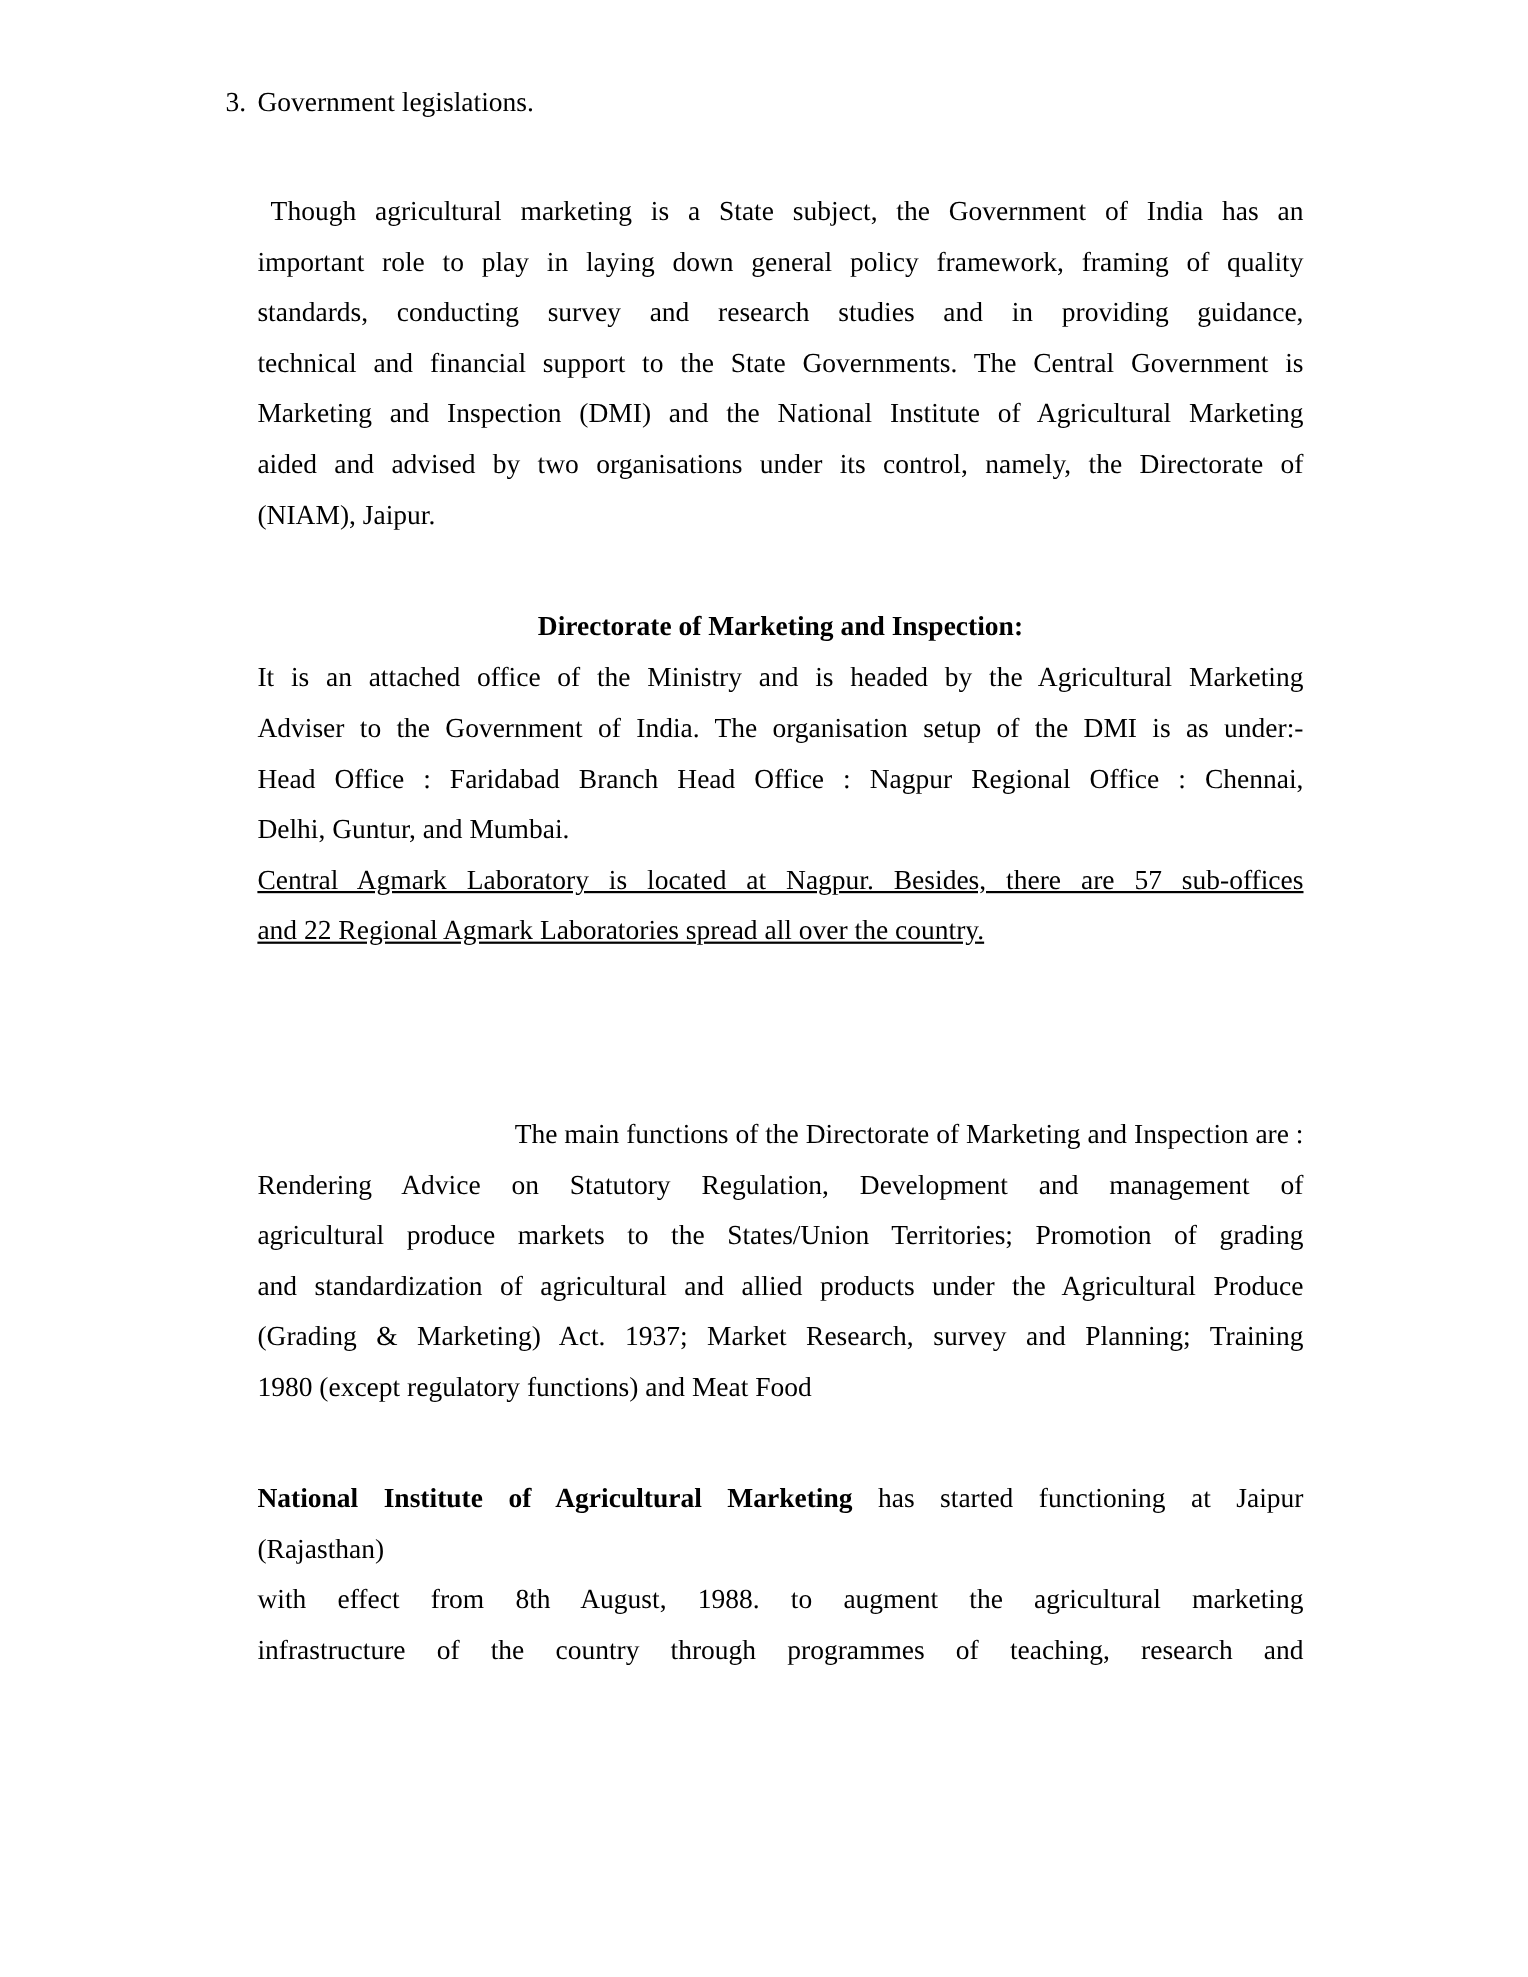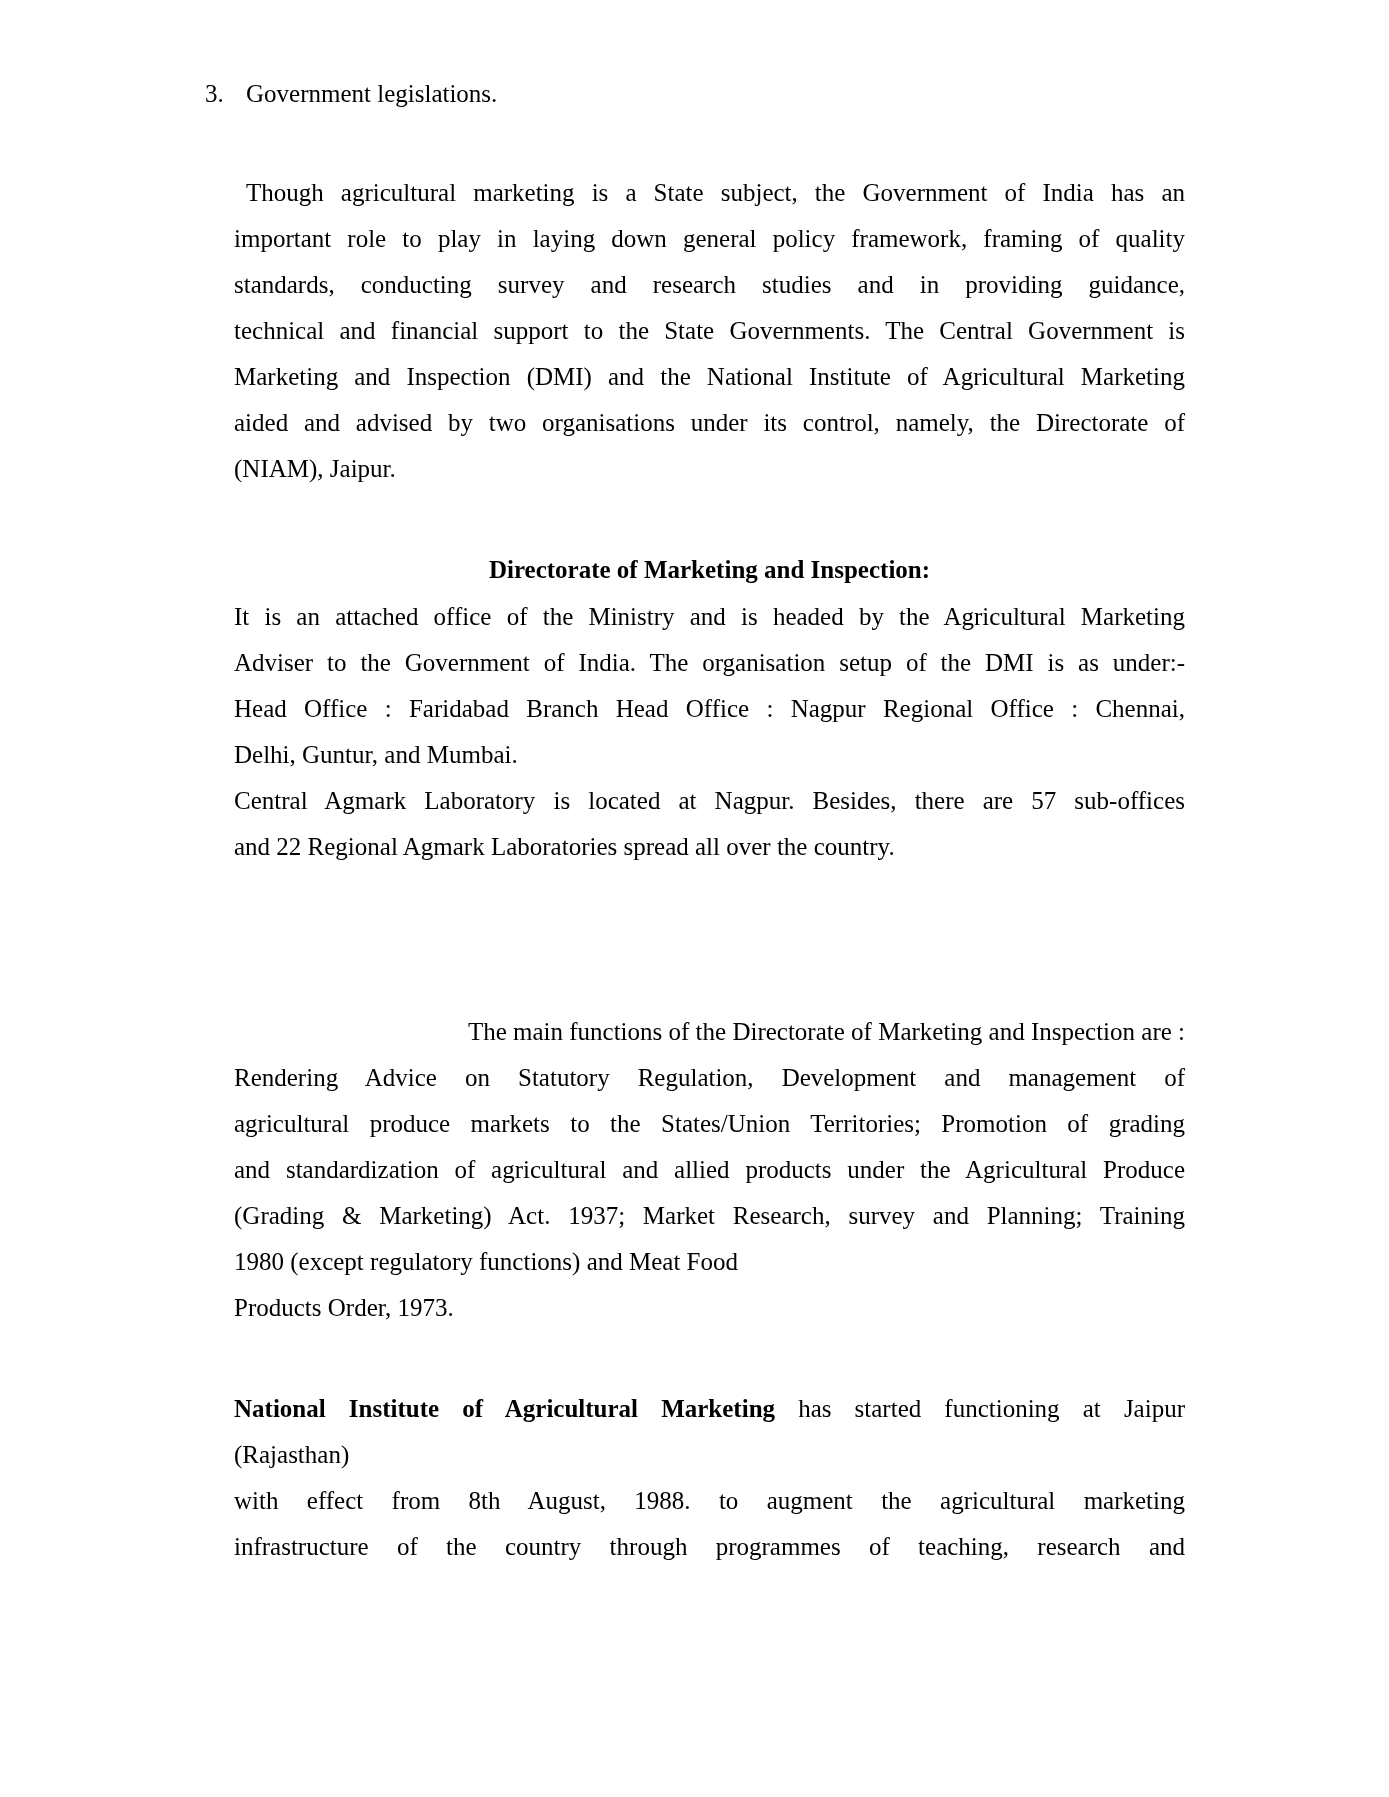--- a/index.html
+++ b/index.html
@@ -9,31 +9,31 @@
     font-family:"Liberation Serif","DejaVu Serif",serif;
   }
   .page{position:absolute;left:0;top:0;width:1389px;height:1797px;background:#ffffff;overflow:hidden;}
   .content{
     position:absolute;left:234px;top:0;width:951px;
     padding-top:71px;
     font-size:25px;line-height:46px;
   }
   .list-heading{position:relative;white-space:nowrap;}
   .list-heading .num{position:absolute;left:-29px;top:0;}
-  .list-heading .title{margin-left:12px;}
+  .list-heading .title{}
   .block .line{height:46px;overflow:visible;}
   .line.just{text-align:justify;text-align-last:justify;}
   .line.lead-space{text-indent:12px;}
   .line.tab{text-indent:91px;text-align:right;}
   .center-heading{text-align:center;font-weight:bold;}
   .b{font-weight:bold;margin-top:48px;}
   #blk-para-intro{margin-top:53px;}
   #blk-heading-dmi{margin-top:55px;}
   #blk-para-dmi{margin-top:1px;}
-  #blk-para-agmark{margin-top:0;}
+  #blk-para-agmark{margin-top:0;text-decoration:underline;}
   #blk-para-functions{margin-top:139px;}
   #blk-para-niam{margin-top:55px;}
 </style>
 </head>
 <body>
 
 <div class="page">
   <div class="content">
     <div class="list-heading">
       <span class="num">3.</span><span class="title">Government legislations.</span>
@@ -59,21 +59,20 @@
           <div class="line just"><span>Central Agmark Laboratory is located at  Nagpur. Besides, there are 57 sub-offices</span></div>
           <div class="line"><span>and 22 Regional Agmark Laboratories spread all over the country.</span></div>
         </div>
         <div id="blk-para-functions" class="block paragraph">
           <div class="line tab"><span>The main functions of the Directorate of Marketing and Inspection are :</span></div>
           <div class="line just"><span>Rendering Advice on Statutory Regulation, Development and management of</span></div>
           <div class="line just"><span>agricultural produce markets to the States/Union Territories;  Promotion of grading</span></div>
           <div class="line just"><span>and standardization of agricultural and allied products under the Agricultural Produce</span></div>
           <div class="line just"><span>(Grading &amp; Marketing) Act. 1937; Market Research, survey and Planning; Training</span></div>
           <div class="line"><span>1980 (except regulatory functions) and Meat Food</span></div>
-          <div class="line"><span>Products Order, 1973.</span></div>
         </div>
         <div id="blk-para-niam" class="block paragraph">
           <div class="line just"><span class="b">National Institute of Agricultural Marketing</span><span> has started functioning at Jaipur</span></div>
           <div class="line"><span>(Rajasthan)</span></div>
           <div class="line just"><span>with effect from 8th August, 1988. to augment the agricultural marketing</span></div>
           <div class="line just"><span>infrastructure of the country through programmes of teaching, research and</span></div>
         </div>
       </div>
   </div>
 </div>

